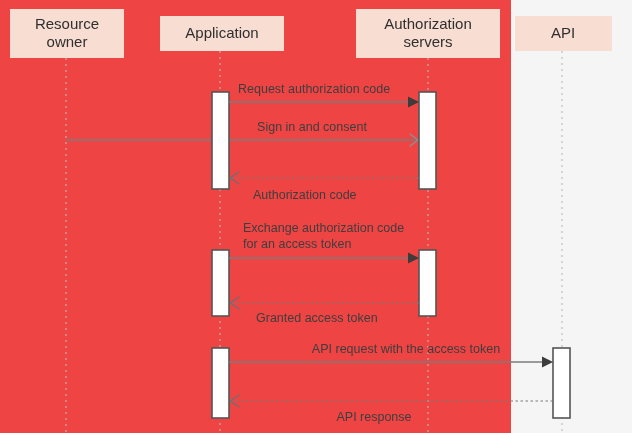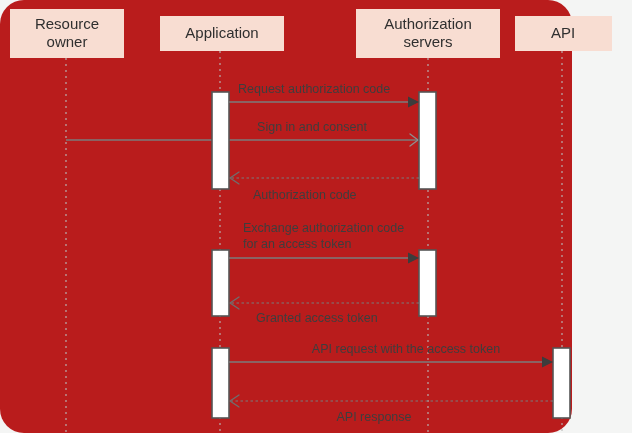--- a/index.html
+++ b/index.html
@@ -9,24 +9,23 @@
   }
   body {
     width: 632px;
     height: 433px;
     background: #f4f5f4;
     font-family: "Liberation Sans", sans-serif;
     overflow: hidden;
   }
   #diagram-root {
     position: relative;
-    width: 572px;
+    width: 511px;
     height: 433px;
-    background: #b91c1c;
-    border-radius: 24px;
+    background: #ef4444;
   }
   svg.diagram-canvas {
     position: absolute;
     left: 0;
     top: 0;
     width: 632px;
     height: 433px;
     display: block;
   }
   .participant-box-rect {

